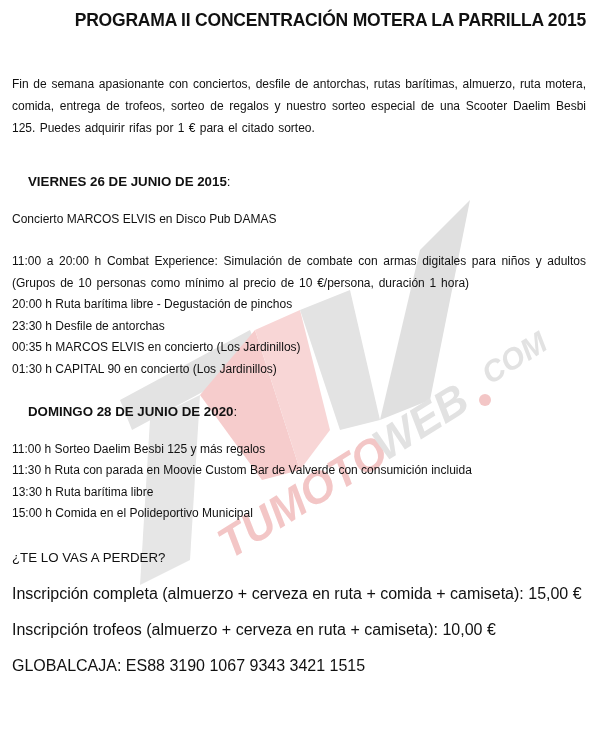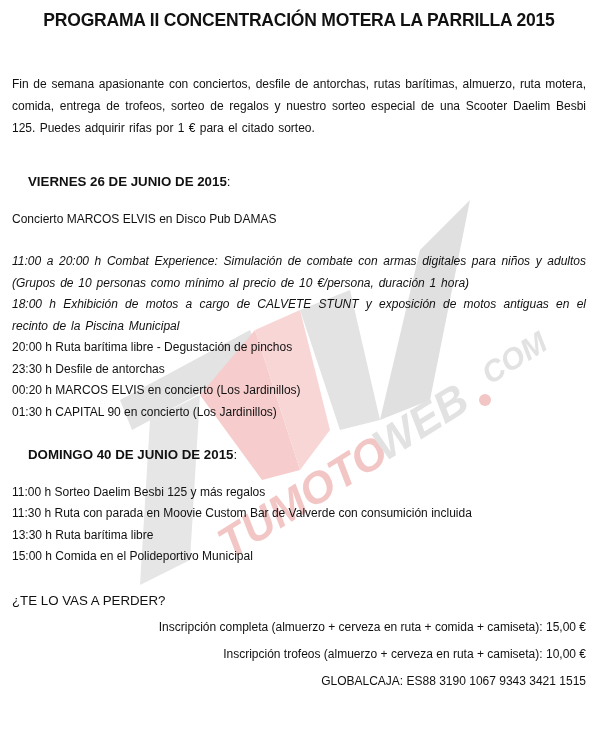--- a/index.html
+++ b/index.html
@@ -1,29 +1,29 @@
 <!DOCTYPE html>
 <html><head>
 <meta charset="utf-8">
 <style>
   html, body { margin: 0; padding: 0; background: #ffffff; }
   body { width: 600px; height: 731px; position: relative; overflow: hidden;
          font-family: "Liberation Sans", "DejaVu Sans", sans-serif; color: #111; }
   .watermark { position: absolute; left: 0; top: 0; width: 600px; height: 731px; pointer-events: none; z-index: 0; }
   .page { position: relative; z-index: 1; padding: 0 14px 0 12px; }
-  .title { text-align: center; font-weight: bold; font-size: 17.5px; margin: 0; padding-top: 10px; letter-spacing: -0.2px; }
+  .title { text-align: right; font-weight: bold; font-size: 17.5px; margin: 0; padding-top: 10px; letter-spacing: -0.2px; }
   .intro { font-size: 12px; line-height: 22px; text-align: justify; margin: 42px 0 16px 0; word-spacing: 1px; }
   .day-heading { font-size: 13.3px; line-height: 21.5px; font-weight: bold; margin: 16px; }
   .day-heading .colon { font-weight: normal; }
   .line { font-size: 12px; line-height: 21.5px; margin: 0; }
-  .line.justify { text-align: justify; word-spacing: 1.5px; font-style: italic; }
+  .line.justify { text-align: justify; word-spacing: 1.5px; }
   .section { margin-top: 21px; }
   .section.first { margin-top: 32px; }
   .cta { font-weight: normal; font-size: 13.3px; margin: 22px 0 4px 0; line-height: 21px; }
-  .info { font-size: 12px; line-height: 21px; margin: 6px 0 0 0; text-align: right; }
+  .info { font-size: 16px; line-height: 21px; margin: 15px 0 0 0; }
 </style>
 </head>
 <body>
 
 <svg class="watermark" viewBox="0 0 600 731" xmlns="http://www.w3.org/2000/svg">
 
   <polygon points="120,400 250,330 262,360 132,430" fill="#e3e3e3"></polygon>
   <polygon points="150,420 200,395 190,560 140,585" fill="#e6e6e6"></polygon>
 
   <polygon points="200,395 255,330 300,470 262,480" fill="#f6cccc"></polygon>
@@ -43,29 +43,28 @@
 
   <p class="intro">Fin de semana apasionante con conciertos, desfile de antorchas, rutas barítimas, almuerzo, ruta motera, comida, entrega de trofeos, sorteo de regalos y nuestro sorteo especial de una Scooter Daelim Besbi 125. Puedes adquirir rifas por 1 € para el citado sorteo.</p>
 
   <div class="section first">
     <p class="day-heading"><span>VIERNES 26 DE JUNIO DE 2015</span><span class="colon">:</span></p>
     <p class="line">Concierto MARCOS ELVIS en Disco Pub DAMAS</p>
   </div>
 
   <div class="section">
     <p class="line justify">11:00 a 20:00 h Combat Experience: Simulación de combate con armas digitales para niños y adultos (Grupos de 10 personas como mínimo al precio de 10 €/persona, duración 1 hora)</p>
-    <p class="line justify">18:00 h Exhibición de motos a cargo de CALVETE STUNT y exposición de motos antiguas en el recinto de la Piscina Municipal</p>
     <p class="line">20:00 h Ruta barítima libre - Degustación de pinchos</p>
     <p class="line">23:30 h Desfile de antorchas</p>
-    <p class="line">00:20 h MARCOS ELVIS en concierto (Los Jardinillos)</p>
+    <p class="line">00:35 h MARCOS ELVIS en concierto (Los Jardinillos)</p>
     <p class="line">01:30 h CAPITAL 90 en concierto (Los Jardinillos)</p>
   </div>
 
   <div class="section">
-    <p class="day-heading"><span>DOMINGO 40 DE JUNIO DE 2015</span><span class="colon">:</span></p>
+    <p class="day-heading"><span>DOMINGO 28 DE JUNIO DE 2020</span><span class="colon">:</span></p>
     <p class="line">11:00 h Sorteo Daelim Besbi 125 y más regalos</p>
     <p class="line">11:30 h Ruta con parada en Moovie Custom Bar de Valverde con consumición incluida</p>
     <p class="line">13:30 h Ruta barítima libre</p>
     <p class="line">15:00 h Comida en el Polideportivo Municipal</p>
   </div>
 
   <p class="cta">¿TE LO VAS A PERDER?</p>
 
   <p class="info">Inscripción completa (almuerzo + cerveza en ruta + comida + camiseta): 15,00 €</p>
   <p class="info">Inscripción trofeos (almuerzo + cerveza en ruta + camiseta): 10,00 €</p>

